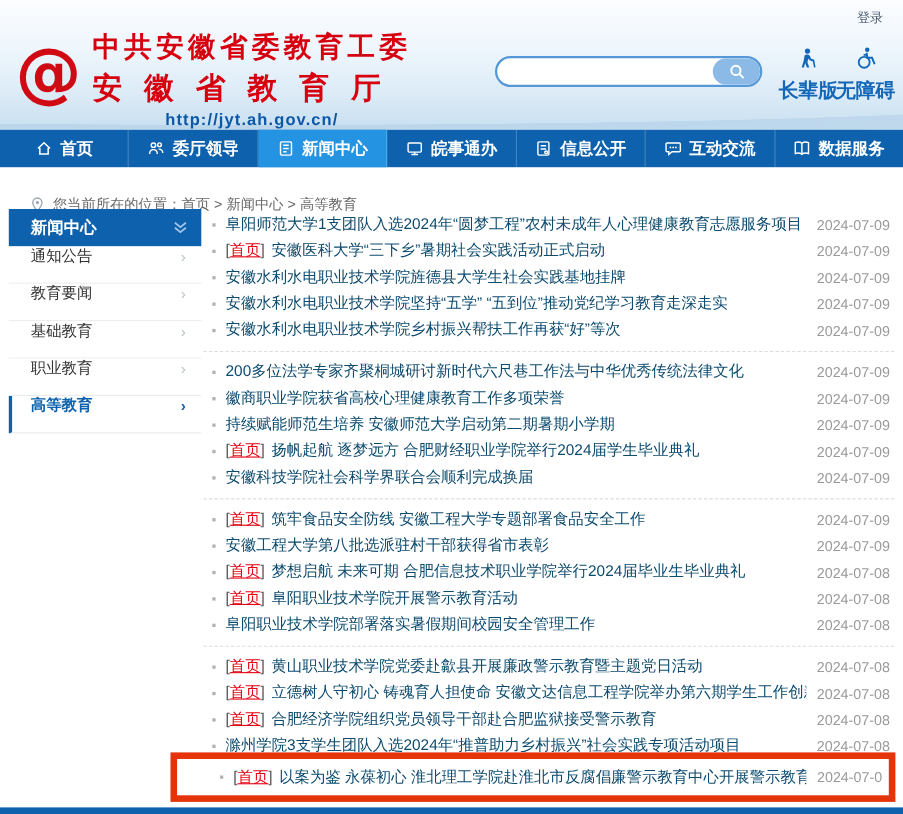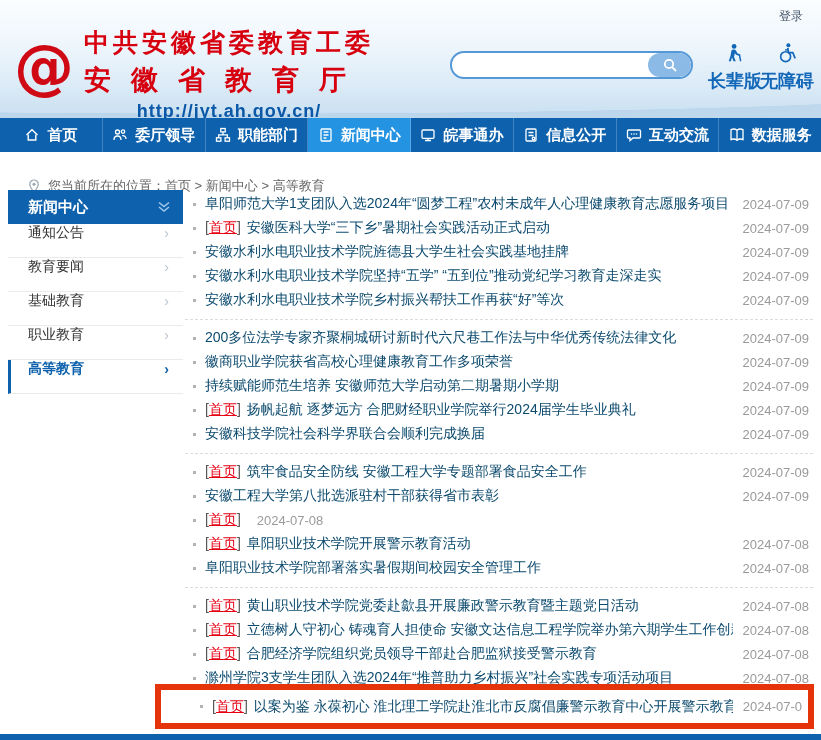--- a/index.html
+++ b/index.html
@@ -14,21 +14,21 @@
   .header { position:absolute; left:0; top:0; width:821px; height:118px;
     background:linear-gradient(180deg,#fbfdff 0%,#eef6fc 38%,#dcebf7 72%,#c8dff0 100%); }
   .header::after { content:""; position:absolute; left:0; bottom:0; width:100%; height:22px;
     background:radial-gradient(140% 160% at 28% -20%, transparent 62%, rgba(168,200,228,.45) 63%, rgba(168,200,228,.2) 100%); }
   .login { position:absolute; top:8px; right:18px; font-size:12px; color:#49586b; cursor:pointer; z-index:3; }
   .brand { position:absolute; left:14px; top:26px; display:flex; z-index:2; }
   .logo { font-family:"DejaVu Sans",sans-serif; font-weight:700; font-size:60px; line-height:64px; color:#cf0a14; margin-top:8px; }
   .titles { margin-left:10px; }
   .t1 { font-size:25px; font-weight:700; color:var(--brand-red); letter-spacing:4px; white-space:nowrap; }
   .t2 { font-size:27px; font-weight:700; color:var(--brand-red); letter-spacing:20px; white-space:nowrap; margin-top:3px; }
-  .url { font-size:18px; font-weight:700; color:var(--link-blue); text-align:center; margin-top:3px; letter-spacing:1px; }
+  .url { font-size:15px; font-weight:700; color:var(--link-blue); text-align:center; margin-top:3px; letter-spacing:1px; }
   .search { position:absolute; left:450px; top:51px; width:243px; height:28px; z-index:2;
     border:2px solid #5598d8; border-radius:15px; background:#fff; display:flex; overflow:hidden; }
   .search input { flex:1; border:none; outline:none; padding:0 10px; font-size:13px; background:transparent; }
   .search-btn { width:46px; background:#8cbae6; border:none; display:flex; align-items:center;
     justify-content:center; cursor:pointer; border-radius:13px; }
   .quick { position:absolute; top:42px; width:54px; text-align:center; color:#1267b8; cursor:pointer; z-index:2; }
   .quick .ql { font-size:18px; font-weight:700; margin-top:1px; white-space:nowrap; }
   #elder { left:708px; } #access { left:760px; }
   
   .nav { position:absolute; left:0; top:118px; width:821px; height:34px; background:var(--nav-blue); display:flex; z-index:4; }
@@ -129,31 +129,20 @@
     <div class="nav-item">
       <span class="nav-ic">
         <svg width="16" height="16" viewBox="0 0 16 16" stroke="#fff" fill="none" stroke-width="1.3">
           <circle cx="5.5" cy="5" r="2"></circle>
           <path d="M2 13c0-2.5 1.5-4 3.5-4s3.5 1.5 3.5 4"></path>
           <circle cx="11" cy="4.6" r="1.7"></circle>
           <path d="M10.2 8.6c2-.3 3.8 1.1 3.8 3.4"></path>
         </svg>
       </span>
       <span class="nav-lb">委厅领导</span>
-    </div>
-    <div class="nav-item">
-      <span class="nav-ic">
-        <svg width="16" height="16" viewBox="0 0 16 16" stroke="#fff" fill="none" stroke-width="1.3">
-          <rect x="5.8" y="1.5" width="4.4" height="3.4"></rect>
-          <rect x="1.5" y="10.8" width="4.4" height="3.4"></rect>
-          <rect x="10.1" y="10.8" width="4.4" height="3.4"></rect>
-          <path d="M8 4.9v3M3.7 10.8V7.9h8.6v2.9"></path>
-        </svg>
-      </span>
-      <span class="nav-lb">职能部门</span>
     </div>
     <div class="nav-item active">
       <span class="nav-ic">
         <svg width="16" height="16" viewBox="0 0 16 16" stroke="#fff" fill="none" stroke-width="1.3">
           <rect x="3" y="2" width="10" height="12" rx="1"></rect>
           <path d="M5.5 5h5M5.5 8h5M5.5 11h3"></path>
         </svg>
       </span>
       <span class="nav-lb">新闻中心</span>
     </div>
@@ -304,20 +293,21 @@
       <span class="ndate">2024-07-09</span>
     </div>
     <div class="news-row">
       <span class="dot"></span>
       <span class="ntitle">安徽工程大学第八批选派驻村干部获得省市表彰</span>
       <span class="ndate">2024-07-09</span>
     </div>
     <div class="news-row">
       <span class="dot"></span>
       <span class="flagwrap"><span class="br">[</span><span class="fl">首页</span><span class="br">]</span></span>
+      <span class="ntitle">梦想启航 未来可期 合肥信息技术职业学院举行2024届毕业生毕业典礼</span>
       <span class="ndate">2024-07-08</span>
     </div>
     <div class="news-row">
       <span class="dot"></span>
       <span class="flagwrap"><span class="br">[</span><span class="fl">首页</span><span class="br">]</span></span>
       <span class="ntitle">阜阳职业技术学院开展警示教育活动</span>
       <span class="ndate">2024-07-08</span>
     </div>
     <div class="news-row">
       <span class="dot"></span>

